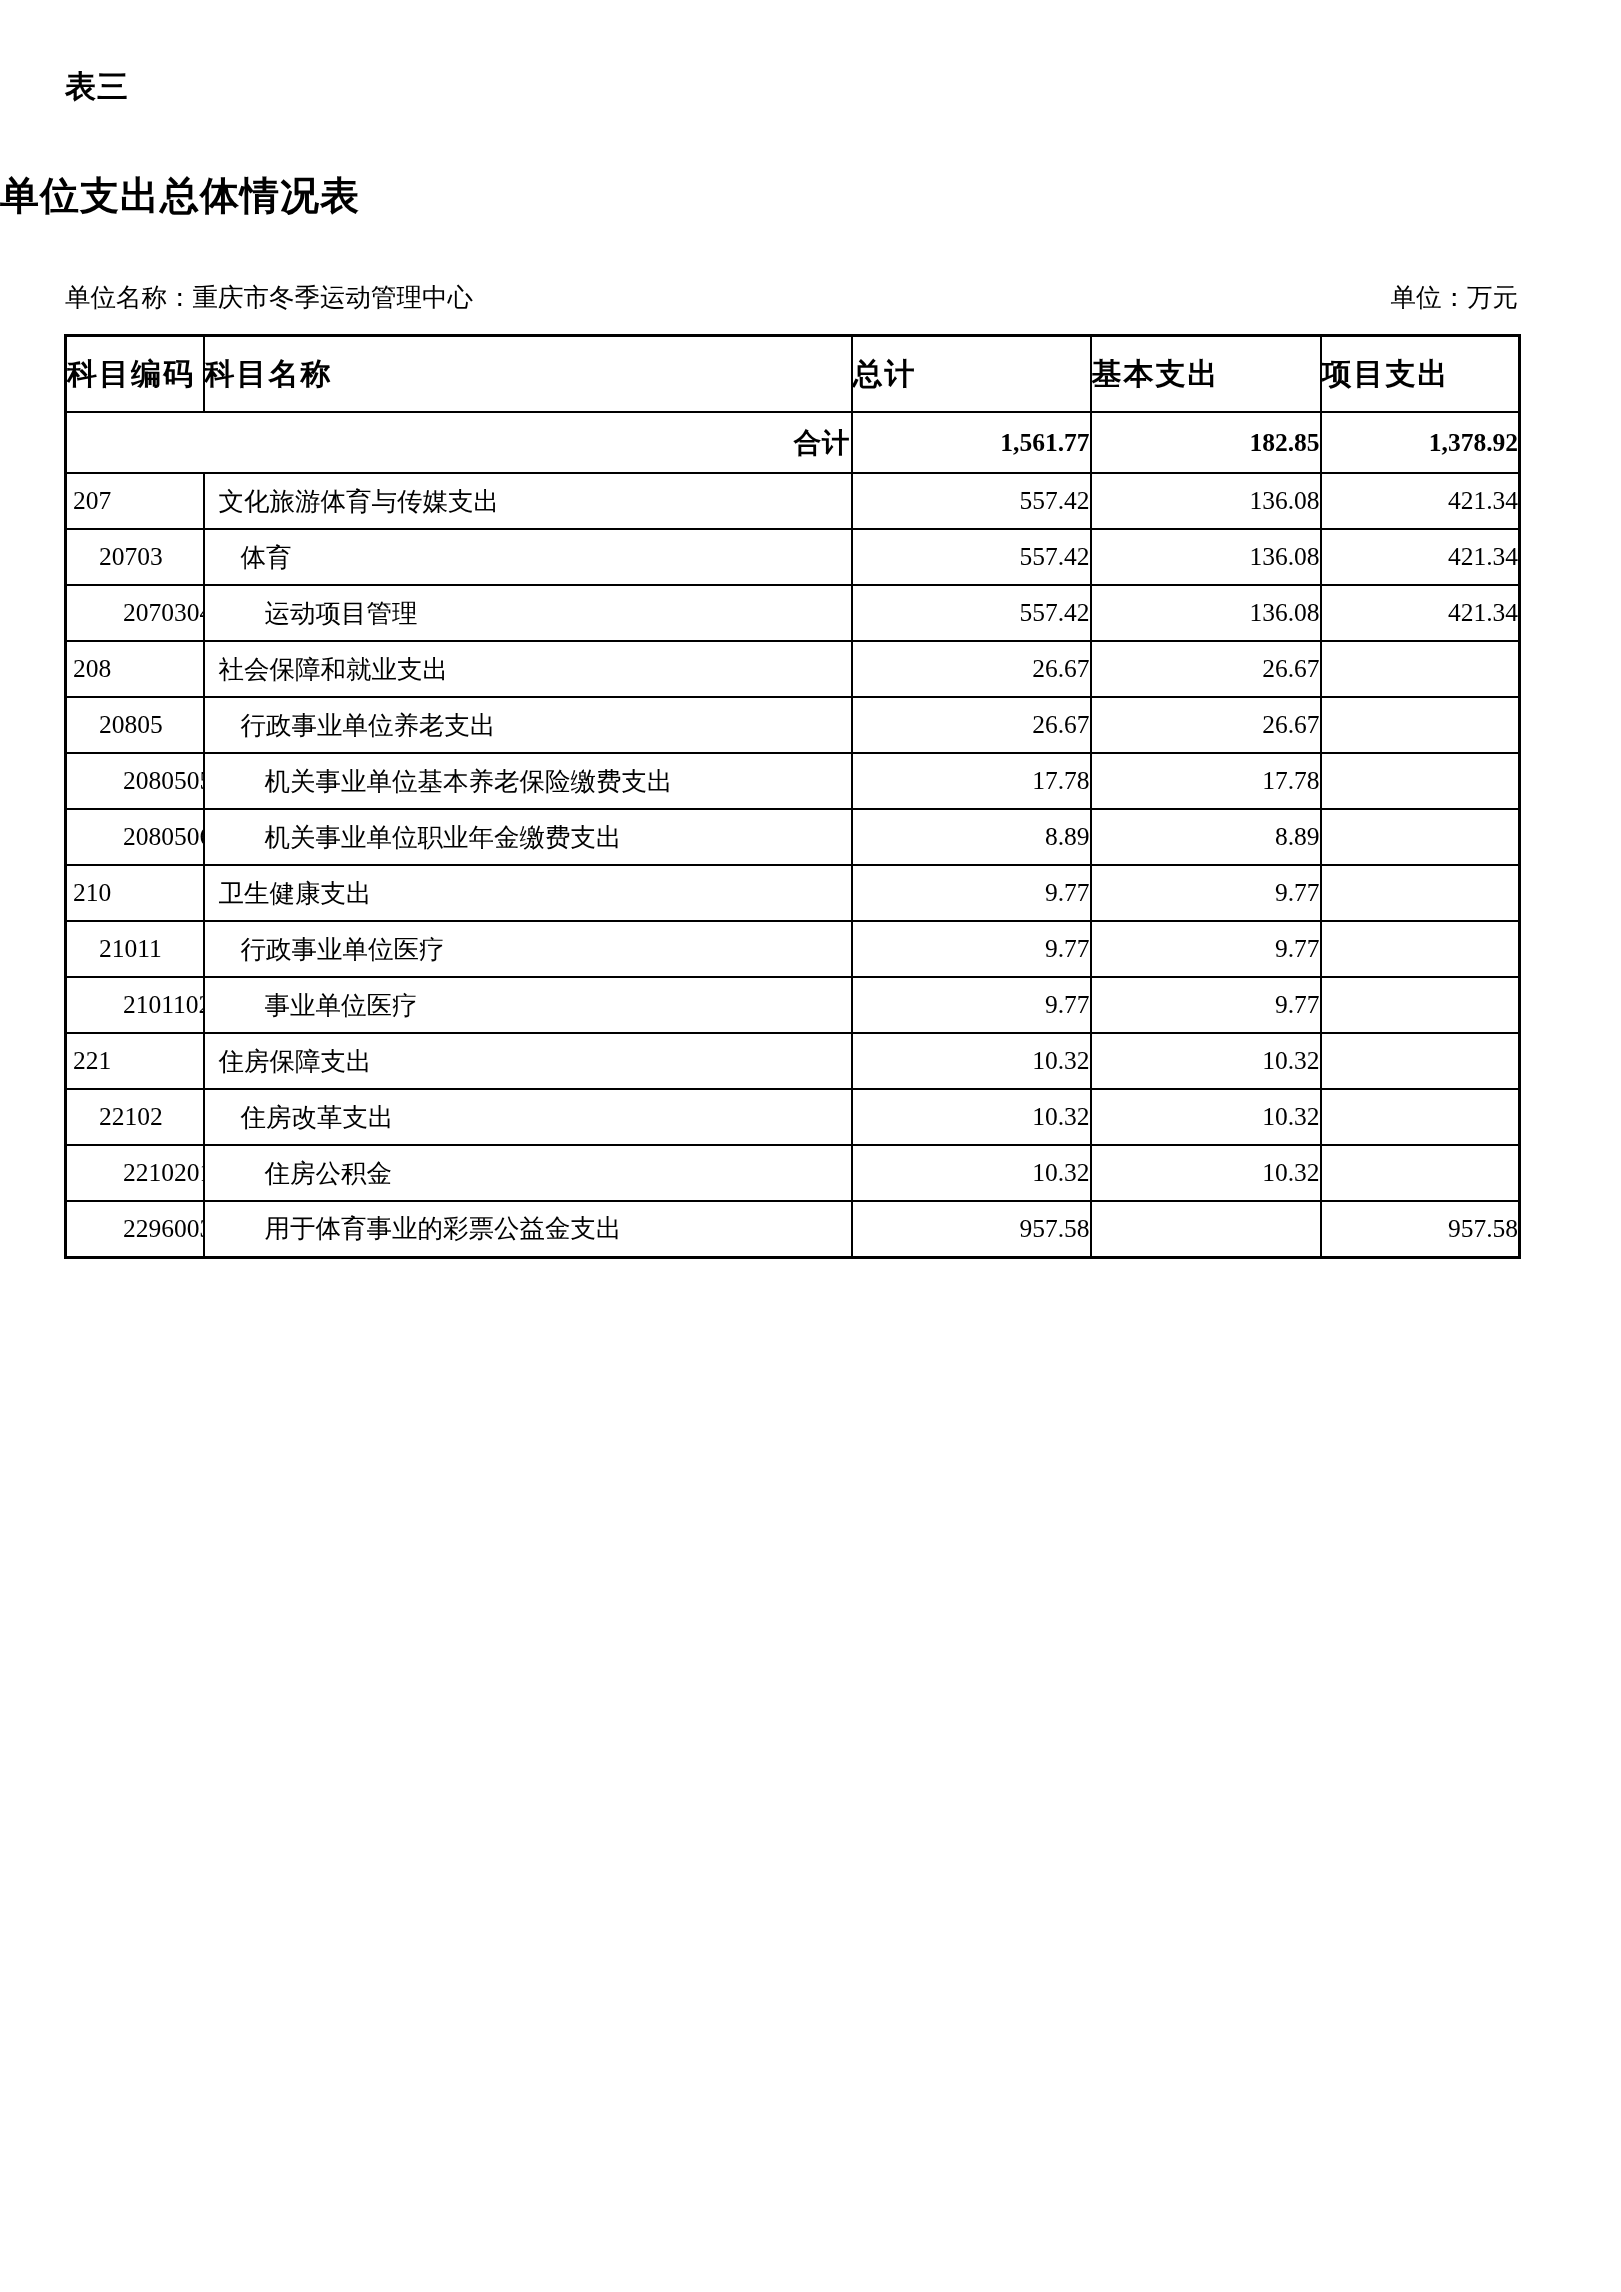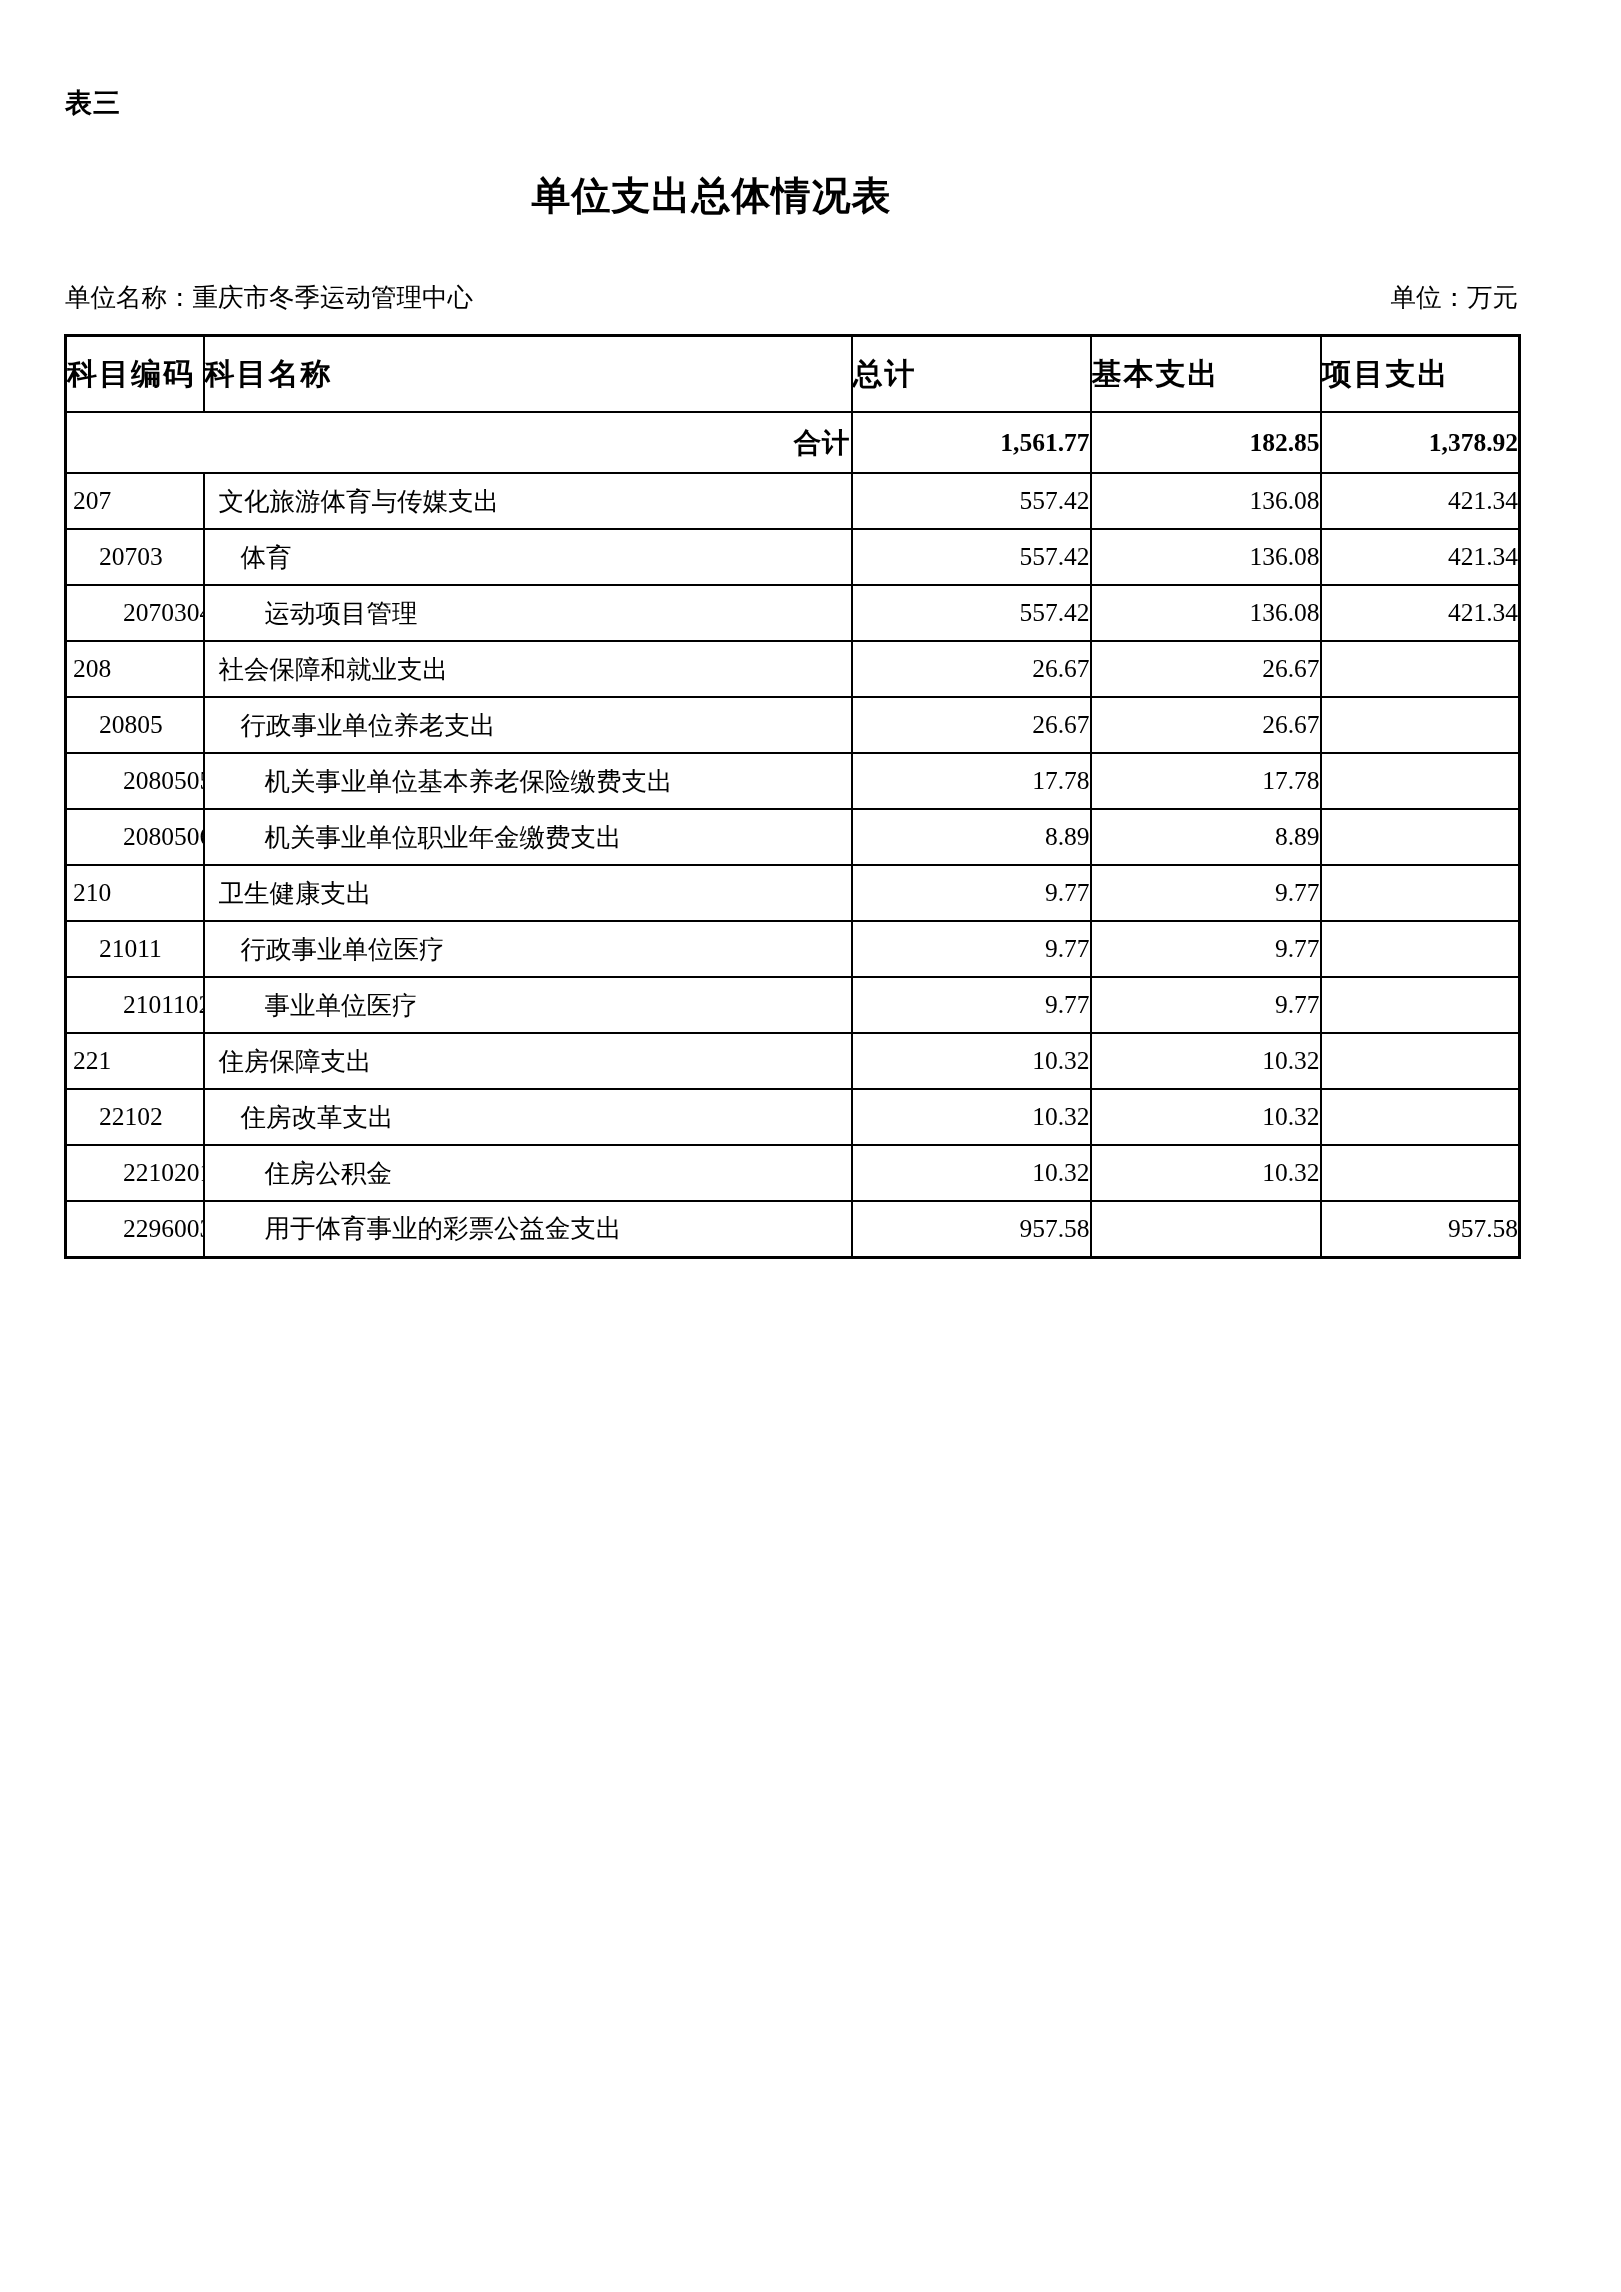--- a/index.html
+++ b/index.html
@@ -16,32 +16,31 @@
   }
   .page {
     position: absolute;
     left: 0; top: 0;
     width: 1621px; height: 2293px;
     background: #ffffff;
   }
   .table-label {
     position: absolute;
     left: 65px;
-    top: 85px;
+    top: 66px;
     font-family: "Liberation Sans", sans-serif;
-    font-size: 27px;
+    font-size: 31px;
     font-weight: 600;
     letter-spacing: 1px;
   }
   .doc-title {
     position: absolute;
     left: 0;
     top: 169px;
     width: 1423px;
-    text-align: center;
     font-family: "Liberation Serif", serif;
     font-size: 39px;
     font-weight: bold;
     letter-spacing: 1px;
   }
   .meta-row {
     position: absolute;
     left: 65px;
     top: 280px;
     width: 1453px;

